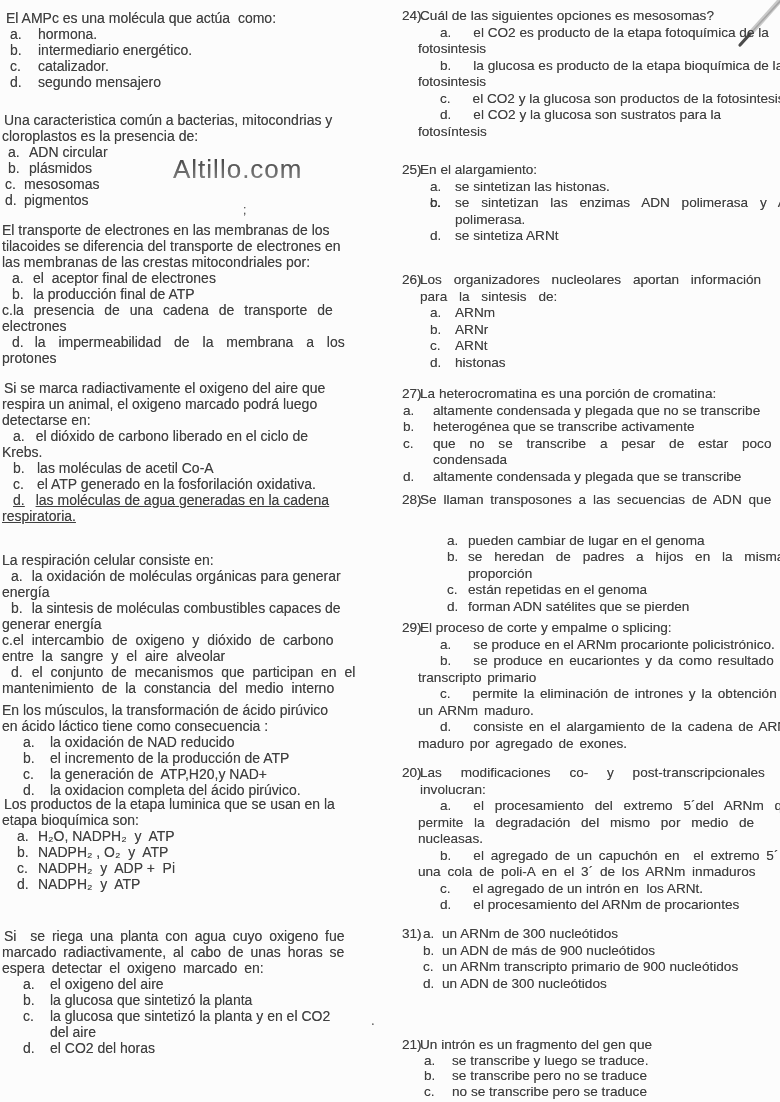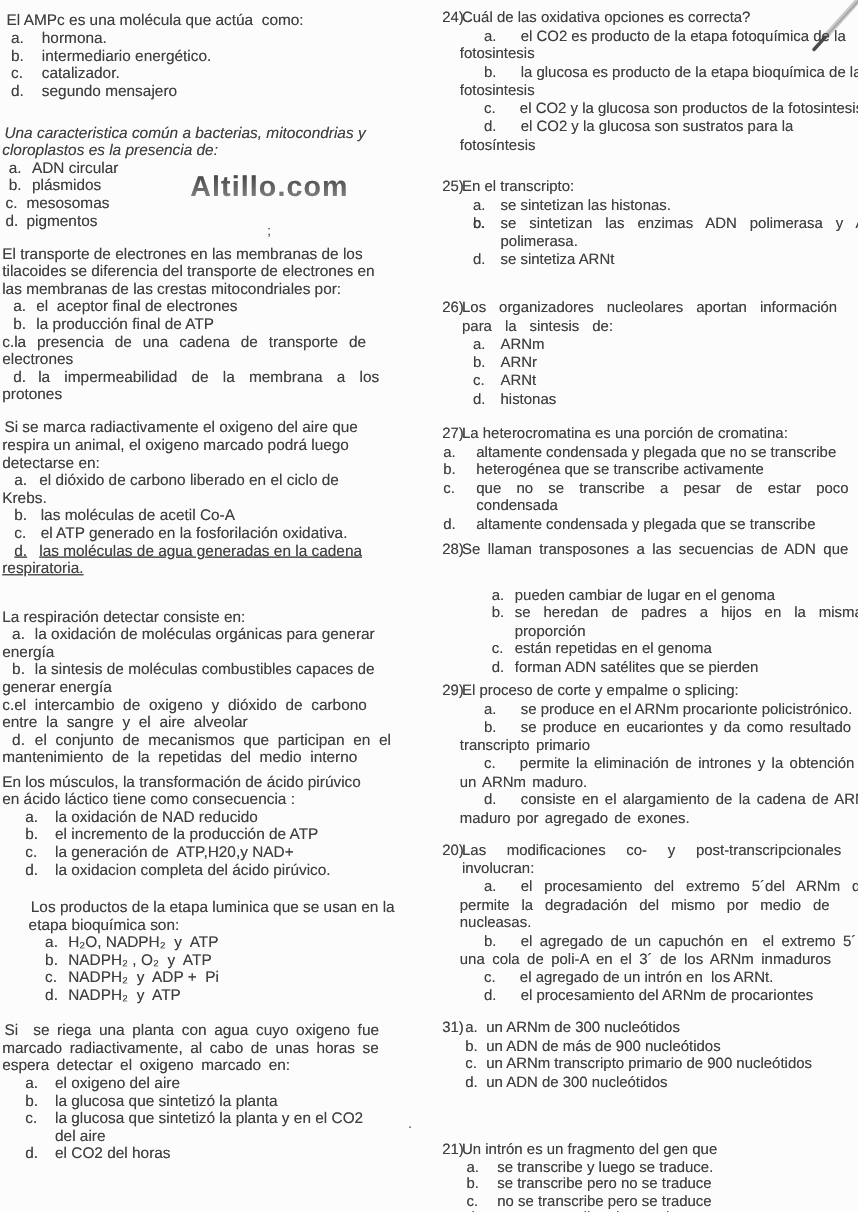--- a/index.html
+++ b/index.html
@@ -16,21 +16,21 @@
   .col.right{left:390px;width:452px;font-size:13.6px;line-height:16.5px;}
   .q{position:absolute;left:0;right:0;}
   .q p{margin:0;white-space:pre-wrap;}
   .stem{position:relative;}
   .stem.num{padding-left:30px;}
   .qnum{position:absolute;left:12px;top:0;}
   .opt{position:relative;}
   .ol{position:absolute;top:0;}
   .watermark{
     position:absolute;left:173px;top:154px;
-    font-size:26px;font-weight:bold;letter-spacing:1px;
+    font-size:26px;font-weight:normal;letter-spacing:1px;
     color:#8f8f8f;
     background:linear-gradient(180deg,#474747 10%,#9a9a9a 55%,#ececec 95%);
     -webkit-background-clip:text;background-clip:text;
     -webkit-text-fill-color:transparent;
   }
   .pencil{position:absolute;left:698px;top:0;}
   .mark{position:absolute;margin:0;}
   .mark-semi{left:243px;top:203px;font-size:12px;color:#565656;}
   .mark-dot{left:371px;top:1013px;font-size:13px;color:#6a6a6a;}
 </style>
@@ -50,21 +50,21 @@
   <p class="mark mark-dot">.</p>
 <div class="col left">
       <div class="q" style="top: 10px;">
         <p class="stem" style="text-indent: 4px;"><span>El AMPc es una molécula que actúa  como:</span></p>
         <p class="opt" style="padding-left: 36px;"><span class="ol" style="left: 8px;">a.</span><span>hormona.</span></p>
         <p class="opt" style="padding-left: 36px;"><span class="ol" style="left: 8px;">b.</span><span>intermediario energético.</span></p>
         <p class="opt" style="padding-left: 36px;"><span class="ol" style="left: 8px;">c.</span><span>catalizador.</span></p>
         <p class="opt" style="padding-left: 36px;"><span class="ol" style="left: 8px;">d.</span><span>segundo mensajero</span></p>
       </div>
       <div class="q" style="top: 112px;">
-        <p class="stem" style="text-indent: 2px; font-style: italic;"><span>Una caracteristica común a bacterias, mitocondrias y
+        <p class="stem" style="text-indent: 2px;"><span>Una caracteristica común a bacterias, mitocondrias y
 cloroplastos es la presencia de:</span></p>
         <p class="opt" style="padding-left: 27px;"><span class="ol" style="left: 6px;">a.</span><span>ADN circular</span></p>
         <p class="opt" style="padding-left: 27px;"><span class="ol" style="left: 6px;">b.</span><span>plásmidos</span></p>
         <p class="opt" style="padding-left: 22px;"><span class="ol" style="left: 3px;">c.</span><span>mesosomas</span></p>
         <p class="opt" style="padding-left: 22px;"><span class="ol" style="left: 3px;">d.</span><span>pigmentos</span></p>
       </div>
       <div class="q" style="top: 222px;">
         <p class="stem"><span>El transporte de electrones en las membranas de los
 tilacoides se diferencia del transporte de electrones en
 las membranas de las crestas mitocondriales por:</span></p>
@@ -80,70 +80,70 @@
 respira un animal, el oxigeno marcado podrá luego
 detectarse en:</span></p>
         <p class="opt" style="padding-left: 0px; text-indent: 11px;"><span style="margin-right: 11px;">a.</span><span>el dióxido de carbono liberado en el ciclo de
 Krebs.</span></p>
         <p class="opt" style="padding-left: 35px;"><span class="ol" style="left: 11px;">b.</span><span>las moléculas de acetil Co-A</span></p>
         <p class="opt" style="padding-left: 35px;"><span class="ol" style="left: 11px;">c.</span><span>el ATP generado en la fosforilación oxidativa.</span></p>
         <p class="opt" style="padding-left: 0px; text-indent: 11px; text-decoration: underline;"><span style="margin-right: 11px;">d.</span><span>las moléculas de agua generadas en la cadena
 respiratoria.</span></p>
       </div>
       <div class="q" style="top: 552px;">
-        <p class="stem"><span>La respiración detectar consiste en:</span></p>
+        <p class="stem"><span>La respiración celular consiste en:</span></p>
         <p class="opt" style="padding-left: 0px; text-indent: 9px;"><span style="margin-right: 9px;">a.</span><span>la oxidación de moléculas orgánicas para generar
 energía</span></p>
         <p class="opt" style="padding-left: 0px; text-indent: 9px;"><span style="margin-right: 9px;">b.</span><span>la sintesis de moléculas combustibles capaces de
 generar energía</span></p>
         <p class="opt" style="word-spacing: 4px; padding-left: 0px; text-indent: 0px;"><span>c.el intercambio de oxigeno y dióxido de carbono
 entre la sangre y el aire alveolar</span></p>
         <p class="opt" style="word-spacing: 4px; padding-left: 0px; text-indent: 9px;"><span style="margin-right: 9px;">d.</span><span>el conjunto de mecanismos que participan en el
-mantenimiento de la repetidas del medio interno</span></p>
+mantenimiento de la constancia del medio interno</span></p>
       </div>
       <div class="q" style="top: 702px;">
         <p class="stem"><span>En los músculos, la transformación de ácido pirúvico
 en ácido láctico tiene como consecuencia :</span></p>
         <p class="opt" style="padding-left: 48px;"><span class="ol" style="left: 21px;">a.</span><span>la oxidación de NAD reducido</span></p>
         <p class="opt" style="padding-left: 48px;"><span class="ol" style="left: 21px;">b.</span><span>el incremento de la producción de ATP</span></p>
         <p class="opt" style="padding-left: 48px;"><span class="ol" style="left: 21px;">c.</span><span>la generación de  ATP,H20,y NAD+</span></p>
         <p class="opt" style="padding-left: 48px;"><span class="ol" style="left: 21px;">d.</span><span>la oxidacion completa del ácido pirúvico.</span></p>
       </div>
-      <div class="q" style="top: 816px; margin-left: 24px;">
+      <div class="q" style="top: 796px;">
         <p class="stem" style="text-indent: 2px;"><span>Los productos de la etapa luminica que se usan en la
 etapa bioquímica son:</span></p>
         <p class="opt" style="padding-left: 36px;"><span class="ol" style="left: 15px;">a.</span><span>H₂O, NADPH₂  y  ATP</span></p>
         <p class="opt" style="padding-left: 36px;"><span class="ol" style="left: 15px;">b.</span><span>NADPH₂ , O₂  y  ATP</span></p>
         <p class="opt" style="padding-left: 36px;"><span class="ol" style="left: 15px;">c.</span><span>NADPH₂  y  ADP +  Pi</span></p>
         <p class="opt" style="padding-left: 36px;"><span class="ol" style="left: 15px;">d.</span><span>NADPH₂  y  ATP</span></p>
       </div>
       <div class="q" style="top: 928px;">
         <p class="stem" style="word-spacing: 3px; text-indent: 2px;"><span>Si  se riega una planta con agua cuyo oxigeno fue
 marcado radiactivamente, al cabo de unas horas se
 espera detectar el oxigeno marcado en:</span></p>
         <p class="opt" style="padding-left: 48px;"><span class="ol" style="left: 21px;">a.</span><span>el oxigeno del aire</span></p>
         <p class="opt" style="padding-left: 48px;"><span class="ol" style="left: 21px;">b.</span><span>la glucosa que sintetizó la planta</span></p>
         <p class="opt" style="padding-left: 48px;"><span class="ol" style="left: 21px;">c.</span><span>la glucosa que sintetizó la planta y en el CO2
 del aire</span></p>
         <p class="opt" style="padding-left: 48px;"><span class="ol" style="left: 21px;">d.</span><span>el CO2 del horas</span></p>
       </div>
     </div>
     <div class="col right">
       <div class="q" style="top: 8px;">
-        <p class="stem num"><span class="qnum">24)</span><span>Cuál de las oxidativa opciones es correcta?</span></p>
+        <p class="stem num"><span class="qnum">24)</span><span>Cuál de las siguientes opciones es mesosomas?</span></p>
         <p class="opt" style="padding-left: 28px; text-indent: 22px;"><span style="margin-right: 22px;">a.</span><span>el CO2 es producto de la etapa fotoquímica de la
 fotosintesis</span></p>
         <p class="opt" style="padding-left: 28px; text-indent: 22px;"><span style="margin-right: 22px;">b.</span><span>la glucosa es producto de la etapa bioquímica de la
 fotosintesis</span></p>
         <p class="opt" style="padding-left: 28px; text-indent: 22px;"><span style="margin-right: 22px;">c.</span><span>el CO2 y la glucosa son productos de la fotosintesis</span></p>
         <p class="opt" style="padding-left: 28px; text-indent: 22px;"><span style="margin-right: 22px;">d.</span><span>el CO2 y la glucosa son sustratos para la
 fotosíntesis</span></p>
       </div>
       <div class="q" style="top: 162px;">
-        <p class="stem num"><span class="qnum">25)</span><span>En el transcripto:</span></p>
+        <p class="stem num"><span class="qnum">25)</span><span>En el alargamiento:</span></p>
         <p class="opt" style="padding-left: 65px;"><span class="ol" style="left: 40px;">a.</span><span>se sintetizan las histonas.</span></p>
         <p class="opt" style="padding-left: 65px;"><span class="ol" style="left: 40px;">b.</span></p>
         <p class="opt" style="word-spacing: 8px; padding-left: 65px;"><span class="ol" style="left: 40px;">c.</span><span>se sintetizan las enzimas ADN polimerasa y ARN
 polimerasa.</span></p>
         <p class="opt" style="padding-left: 65px;"><span class="ol" style="left: 40px;">d.</span><span>se sintetiza ARNt</span></p>
       </div>
       <div class="q" style="top: 272px;">
         <p class="stem num" style="word-spacing: 8px;"><span class="qnum">26)</span><span>Los organizadores nucleolares aportan información
 para la sintesis de:</span></p>
         <p class="opt" style="padding-left: 65px;"><span class="ol" style="left: 40px;">a.</span><span>ARNm</span></p>

